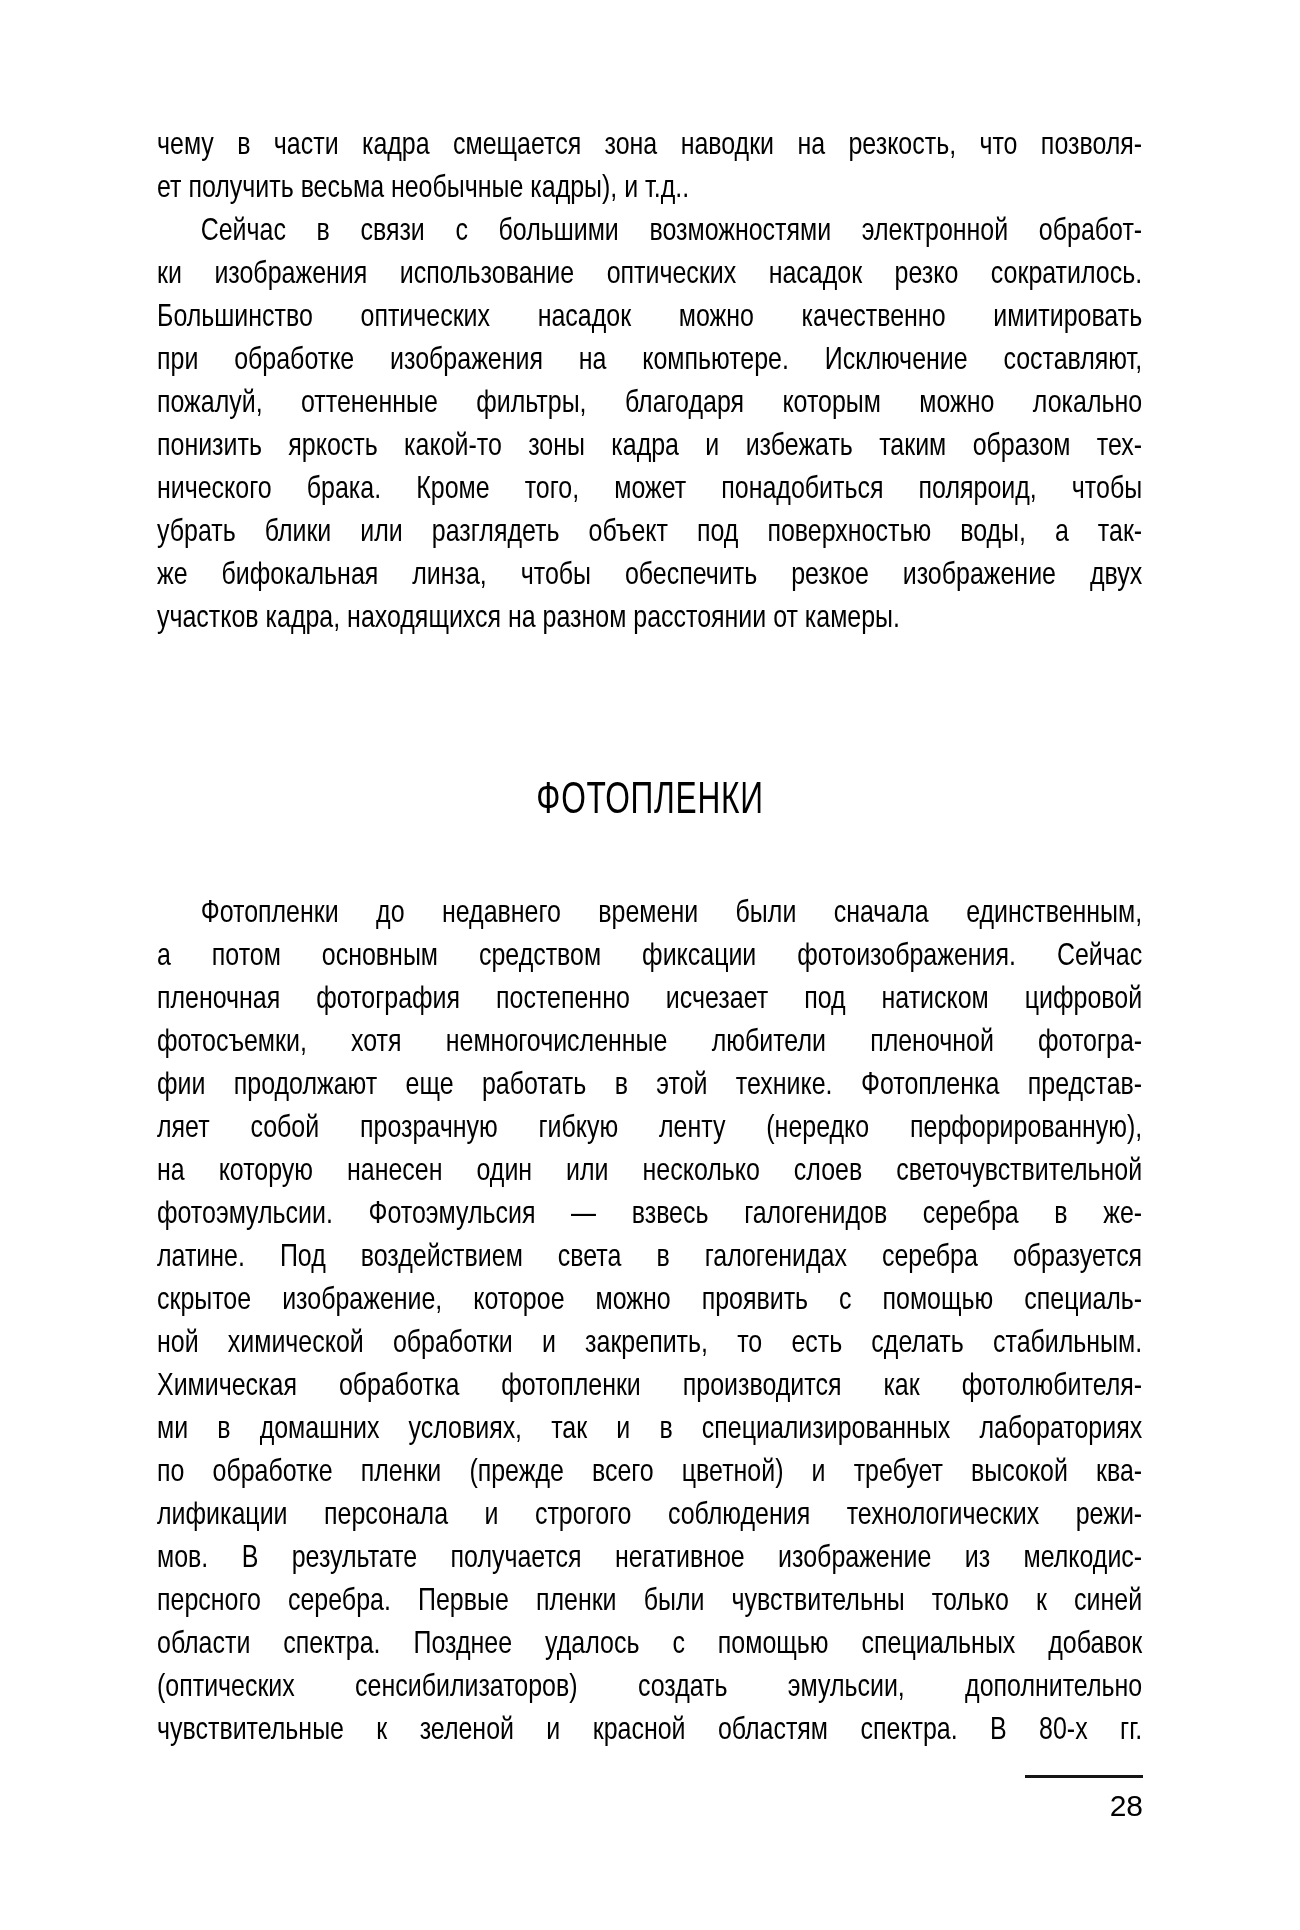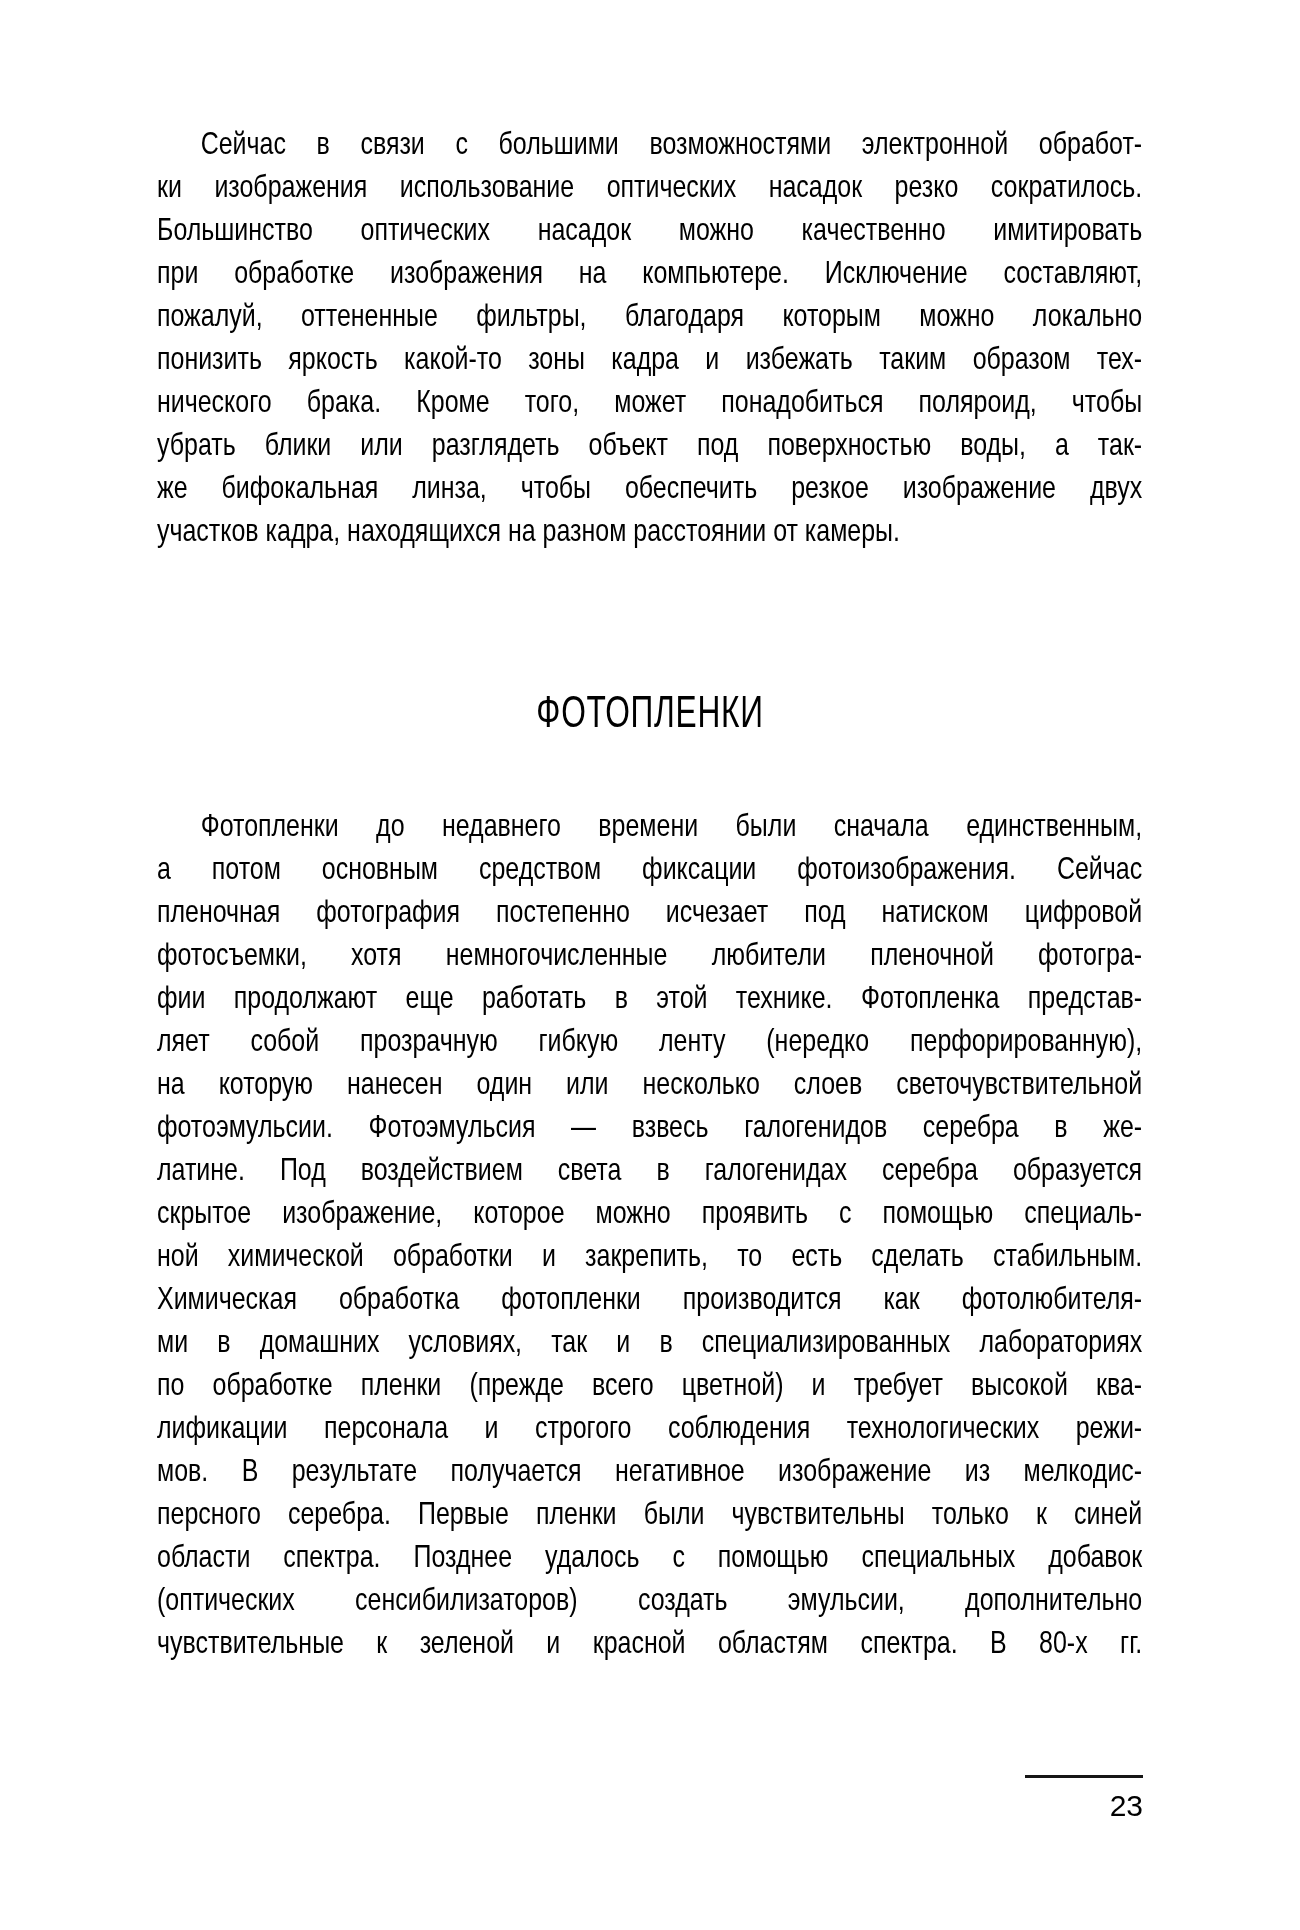--- a/index.html
+++ b/index.html
@@ -69,20 +69,24 @@
     line-height: 34px;
     text-align: right;
   }
 </style>
 </head>
 <body>
 
 <div class="sheet">
   <main class="text-block">
       <div class="para">
+        <div class="line">чему в части кадра смещается зона наводки на резкость, что позволя-</div>
+        <div class="line noj">ет получить весьма необычные кадры), и т.д..</div>
+      </div>
+      <div class="para">
         <div class="line indent">Сейчас в связи с большими возможностями электронной обработ-</div>
         <div class="line">ки изображения использование оптических насадок резко сократилось.</div>
         <div class="line">Большинство оптических насадок можно качественно имитировать</div>
         <div class="line">при обработке изображения на компьютере. Исключение составляют,</div>
         <div class="line">пожалуй, оттененные фильтры, благодаря которым можно локально</div>
         <div class="line">понизить яркость какой-то зоны кадра и избежать таким образом тех-</div>
         <div class="line">нического брака. Кроме того, может понадобиться поляроид, чтобы</div>
         <div class="line">убрать блики или разглядеть объект под поверхностью воды, а так-</div>
         <div class="line">же бифокальная линза, чтобы обеспечить резкое изображение двух</div>
         <div class="line noj">участков кадра, находящихся на разном расстоянии от камеры.</div>
@@ -105,14 +109,14 @@
         <div class="line">по обработке пленки (прежде всего цветной) и требует высокой ква-</div>
         <div class="line">лификации персонала и строгого соблюдения технологических режи-</div>
         <div class="line">мов. В результате получается негативное изображение из мелкодис-</div>
         <div class="line">персного серебра. Первые пленки были чувствительны только к синей</div>
         <div class="line">области спектра. Позднее удалось с помощью специальных добавок</div>
         <div class="line">(оптических сенсибилизаторов) создать эмульсии, дополнительно</div>
         <div class="line">чувствительные к зеленой и красной областям спектра. В 80-х гг.</div>
       </div>
     </main>
   <div class="footer-rule"></div>
-  <div class="page-number">23</div>
+  <div class="page-number">28</div>
 </div>
 
 </body></html>

